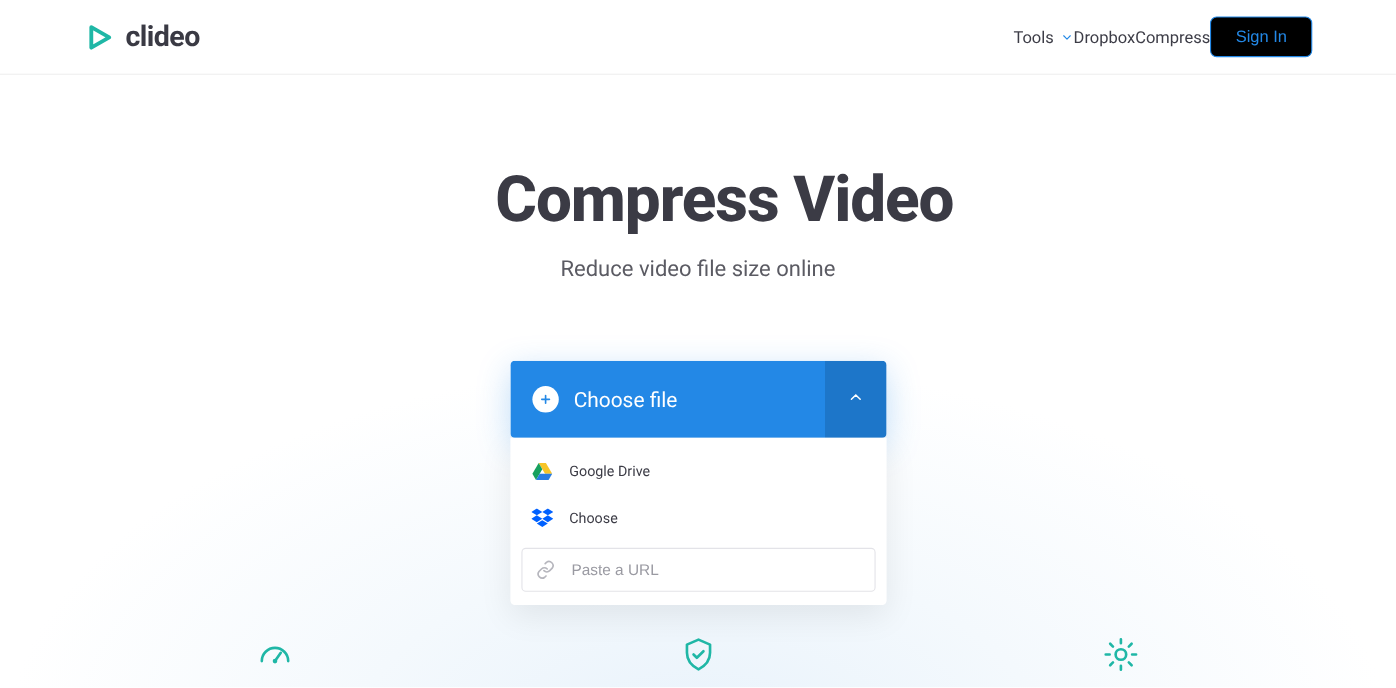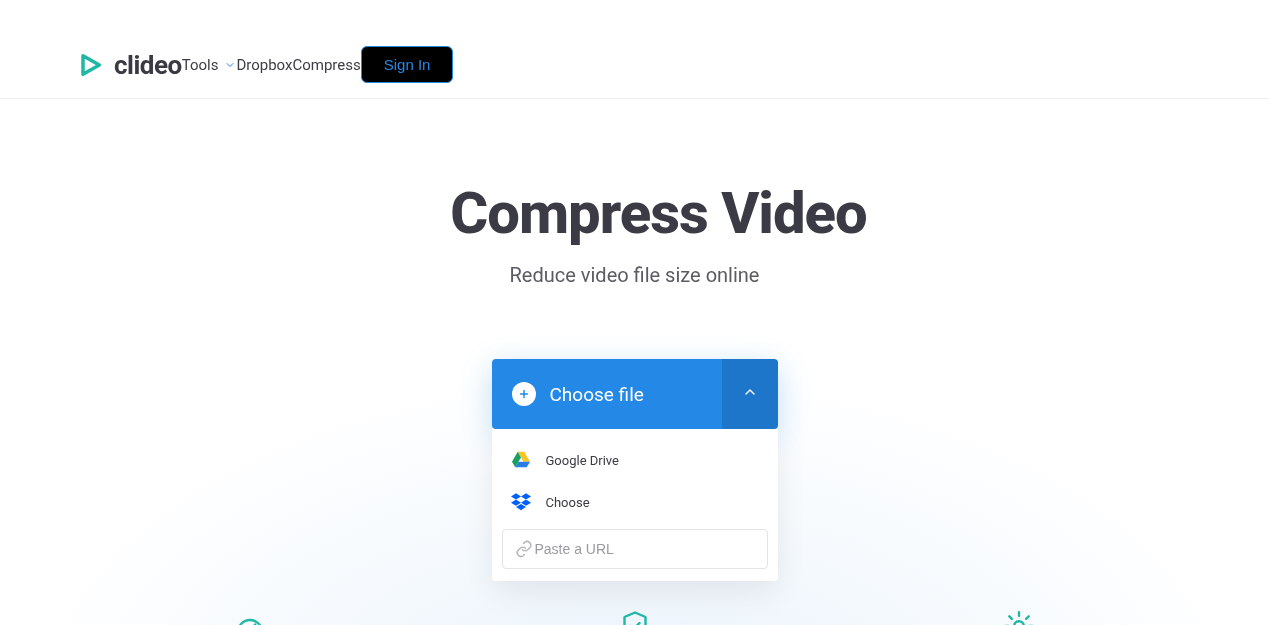--- a/index.html
+++ b/index.html
@@ -9,28 +9,27 @@
     color: #333;
     width: 1269px;
     height: 625px;
     overflow: hidden;
     position: relative;
   }
   
   .header {
     display: flex;
     align-items: center;
-    justify-content: flex-start;
+    justify-content: space-between;
     height: 68px;
     padding: 0 76px;
     border-bottom: 1px solid #efefef;
     background: #fff;
     position: relative;
     z-index: 10;
-    margin-top: 31px;
   }
   .logo {
     display: flex;
     align-items: center;
     gap: 10px;
   }
   .logo svg { display: block; }
   .logo-text {
     font-size: 26px;
     font-weight: 700;
@@ -74,21 +73,21 @@
     letter-spacing: -1px;
     padding-left: 48px;
   }
   .hero .subtitle {
     margin-top: 16px;
     font-size: 20px;
     color: #5b5b63;
   }
   
   .upload-wrap {
-    width: 286px;
+    width: 342px;
     margin: 72px auto 0;
     position: relative;
   }
   .choose-row {
     display: flex;
     height: 70px;
     border-radius: 4px;
     overflow: hidden;
     box-shadow: 0 8px 30px rgba(35,136,230,0.28);
   }
@@ -135,21 +134,21 @@
     color: #3b3b45;
     cursor: pointer;
   }
   .dd-icon { width: 22px; display:inline-flex; justify-content:center; }
   .url-row {
     margin-top: 6px;
     border: 1px solid #e3e3e8;
     border-radius: 4px;
     display: flex;
     align-items: center;
-    gap: 2px;
+    gap: 15px;
     padding: 10px 12px;
   }
   .url-input {
     flex: 1;
     border: none;
     outline: none;
     font-size: 14px;
     color: #555;
   }
   .url-input::placeholder { color: #9a9aa2; }

